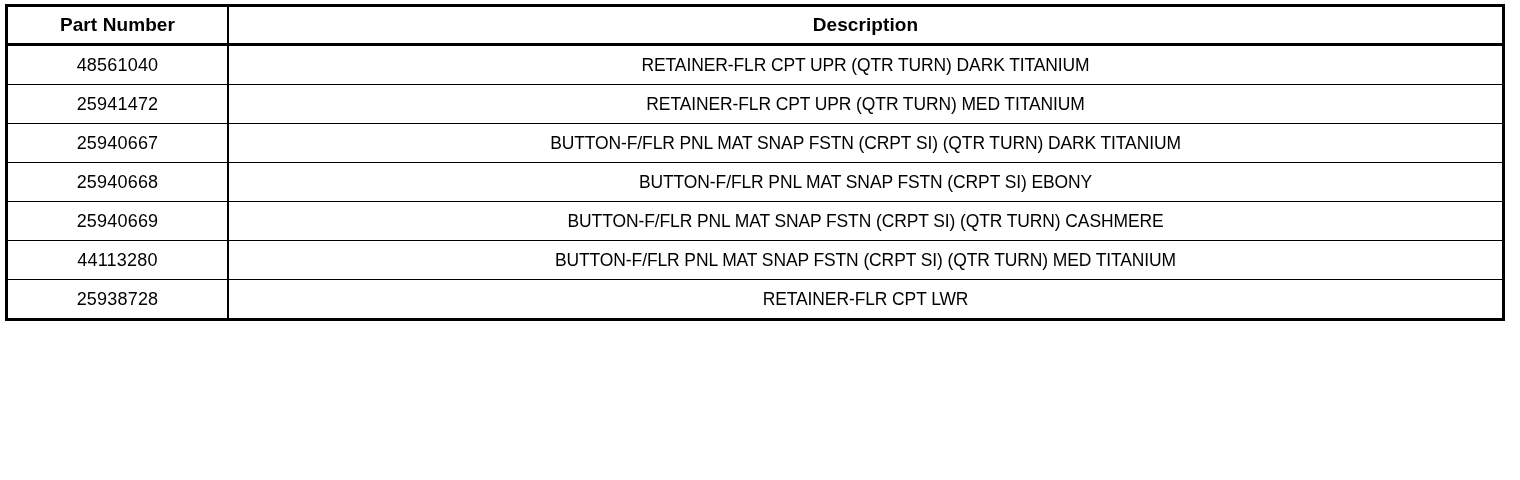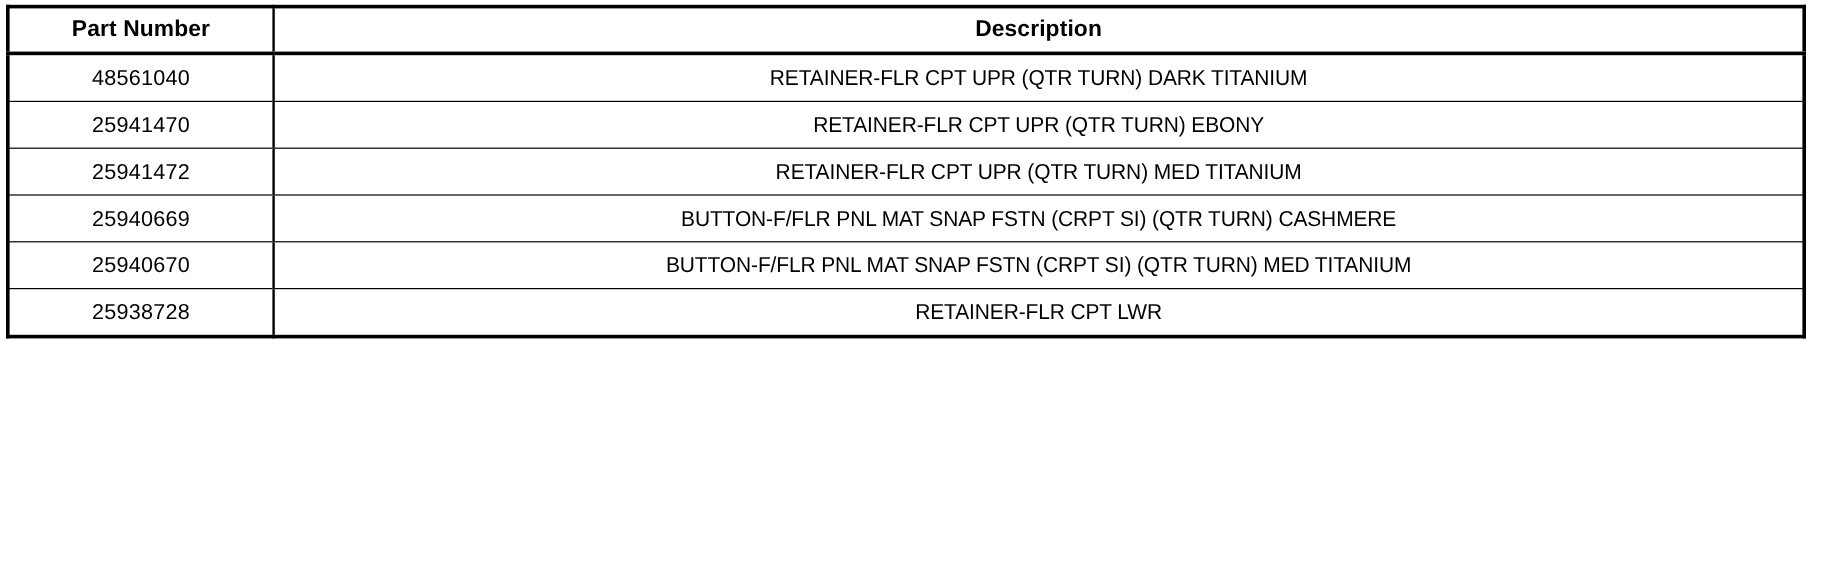--- a/index.html
+++ b/index.html
@@ -121,33 +121,37 @@
       </tr>
     </thead>
 
     <tbody id="table-body">
 
     <tr>
           <td class="part-cell">48561040</td>
           <td class="desc-cell">RETAINER-FLR CPT UPR (QTR TURN) DARK TITANIUM</td>
         </tr>
         <tr>
-          <td class="part-cell">25941470</td>
-          <td class="desc-cell">RETAINER-FLR CPT UPR (QTR TURN) EBONY</td>
+          <td class="part-cell">25941472</td>
+          <td class="desc-cell">RETAINER-FLR CPT UPR (QTR TURN) MED TITANIUM</td>
         </tr>
         <tr>
-          <td class="part-cell">25941472</td>
-          <td class="desc-cell">RETAINER-FLR CPT UPR (QTR TURN) MED TITANIUM</td>
+          <td class="part-cell">25940667</td>
+          <td class="desc-cell">BUTTON-F/FLR PNL MAT SNAP FSTN (CRPT SI) (QTR TURN) DARK TITANIUM</td>
+        </tr>
+        <tr>
+          <td class="part-cell">25940668</td>
+          <td class="desc-cell">BUTTON-F/FLR PNL MAT SNAP FSTN (CRPT SI) EBONY</td>
         </tr>
         <tr>
           <td class="part-cell">25940669</td>
           <td class="desc-cell">BUTTON-F/FLR PNL MAT SNAP FSTN (CRPT SI) (QTR TURN) CASHMERE</td>
         </tr>
         <tr>
-          <td class="part-cell">25940670</td>
+          <td class="part-cell">44113280</td>
           <td class="desc-cell">BUTTON-F/FLR PNL MAT SNAP FSTN (CRPT SI) (QTR TURN) MED TITANIUM</td>
         </tr>
         <tr>
           <td class="part-cell">25938728</td>
           <td class="desc-cell">RETAINER-FLR CPT LWR</td>
         </tr>
       </tbody>
   </table>
 
 </div>

